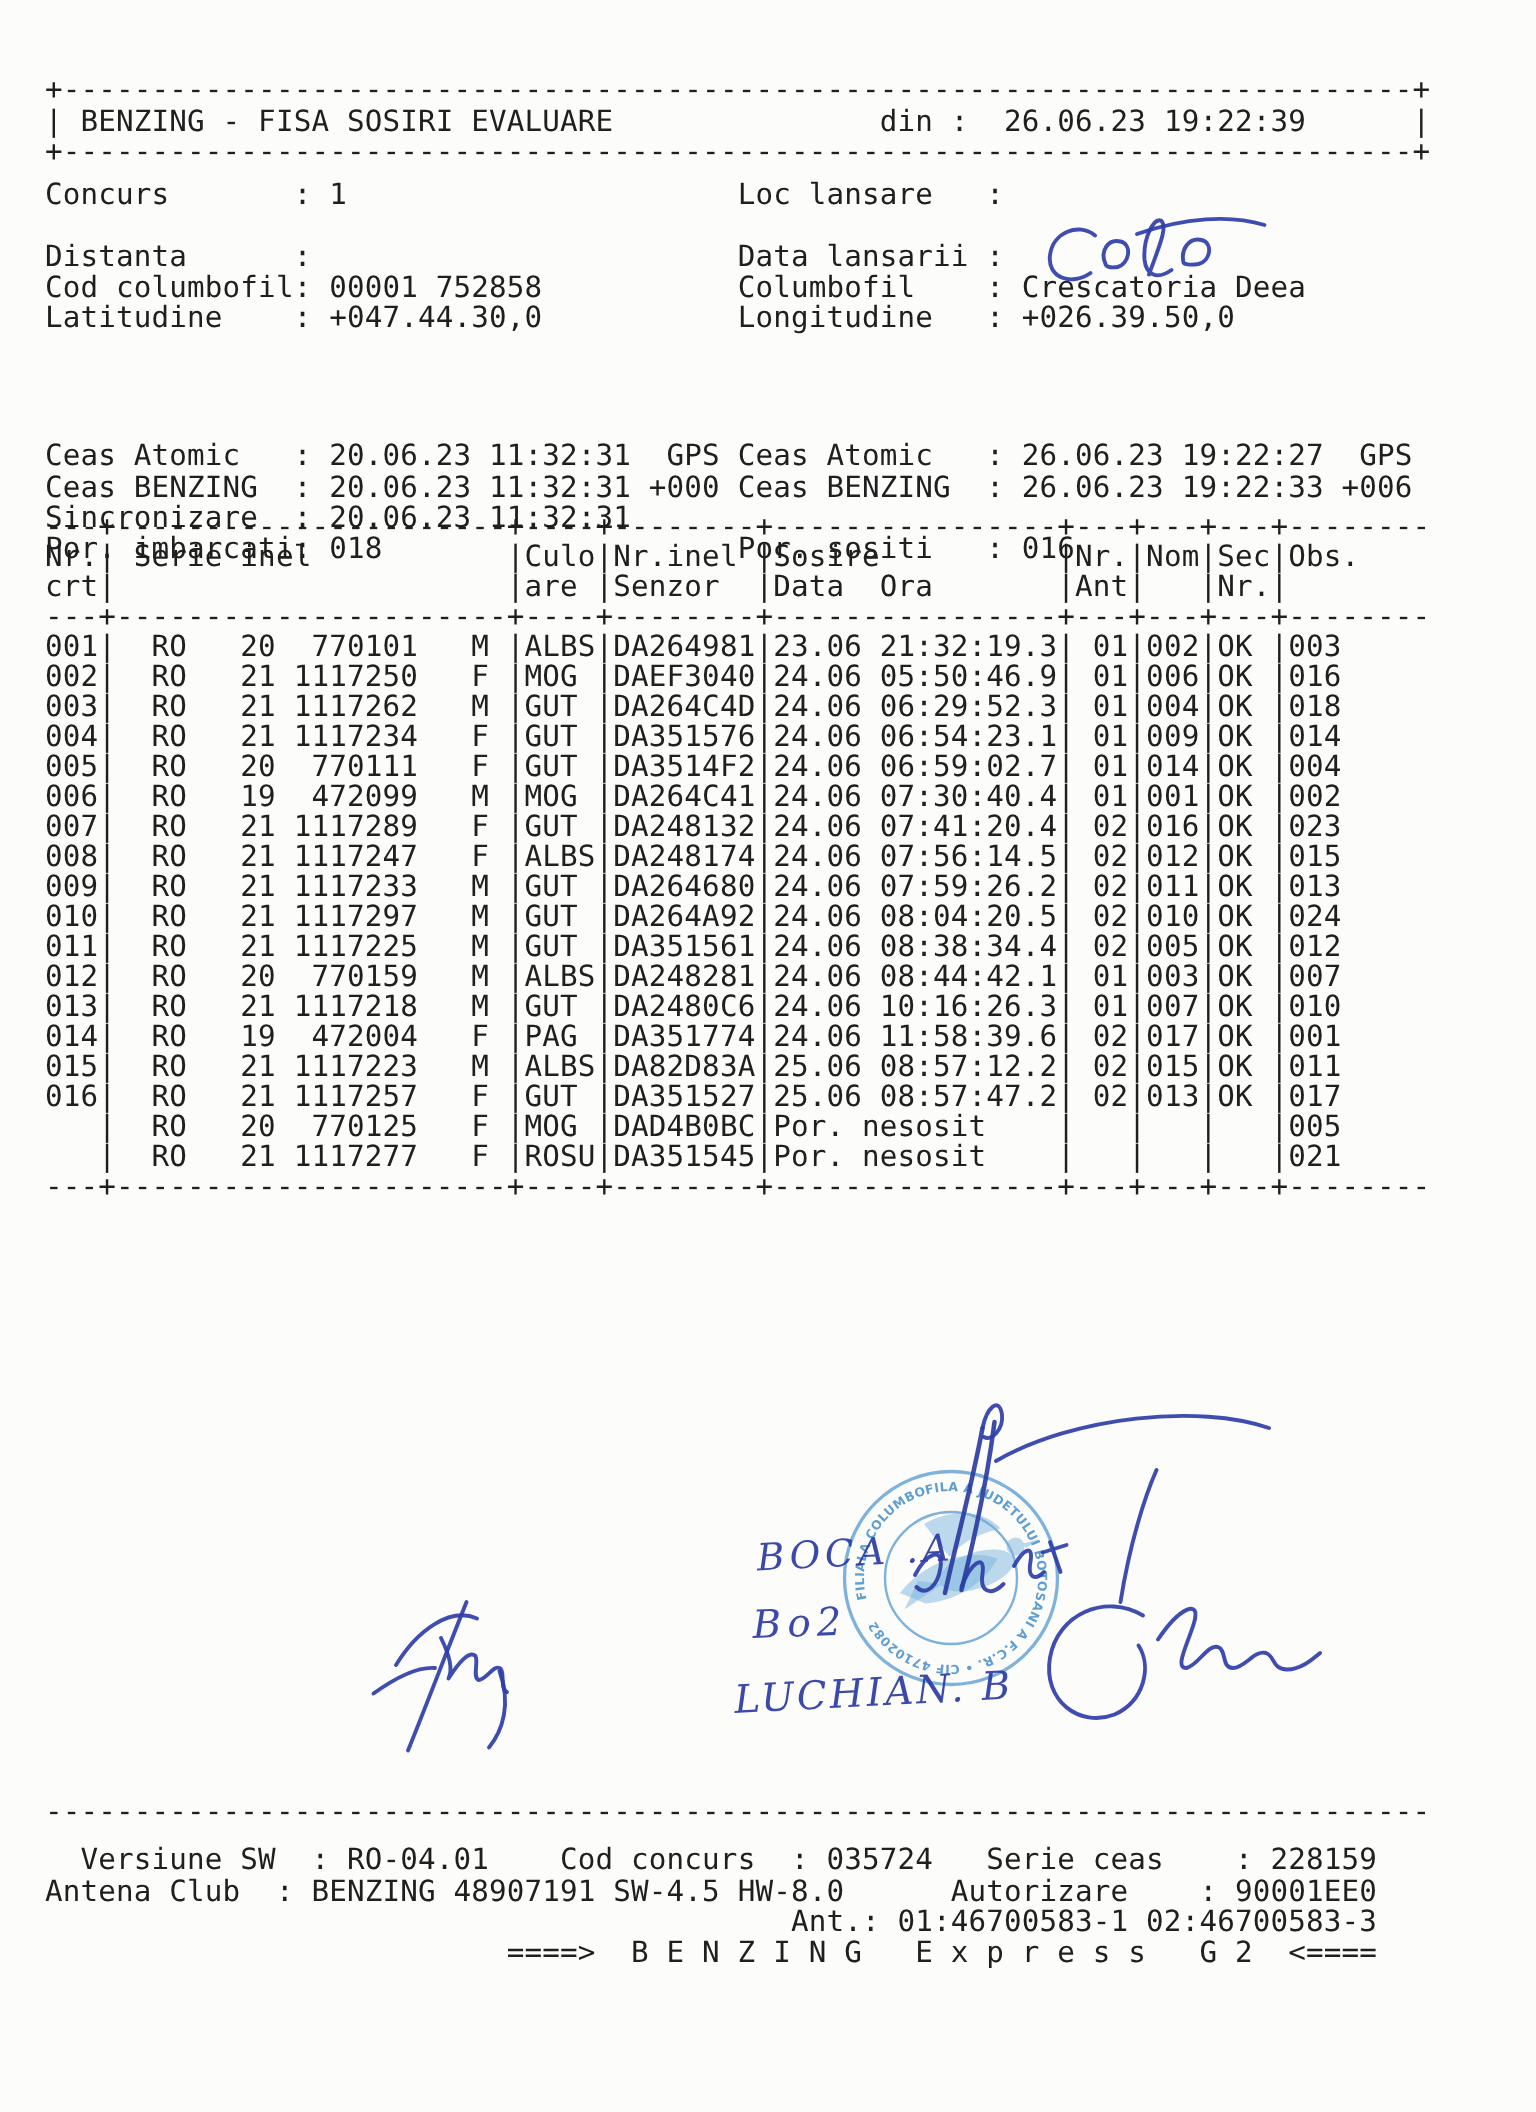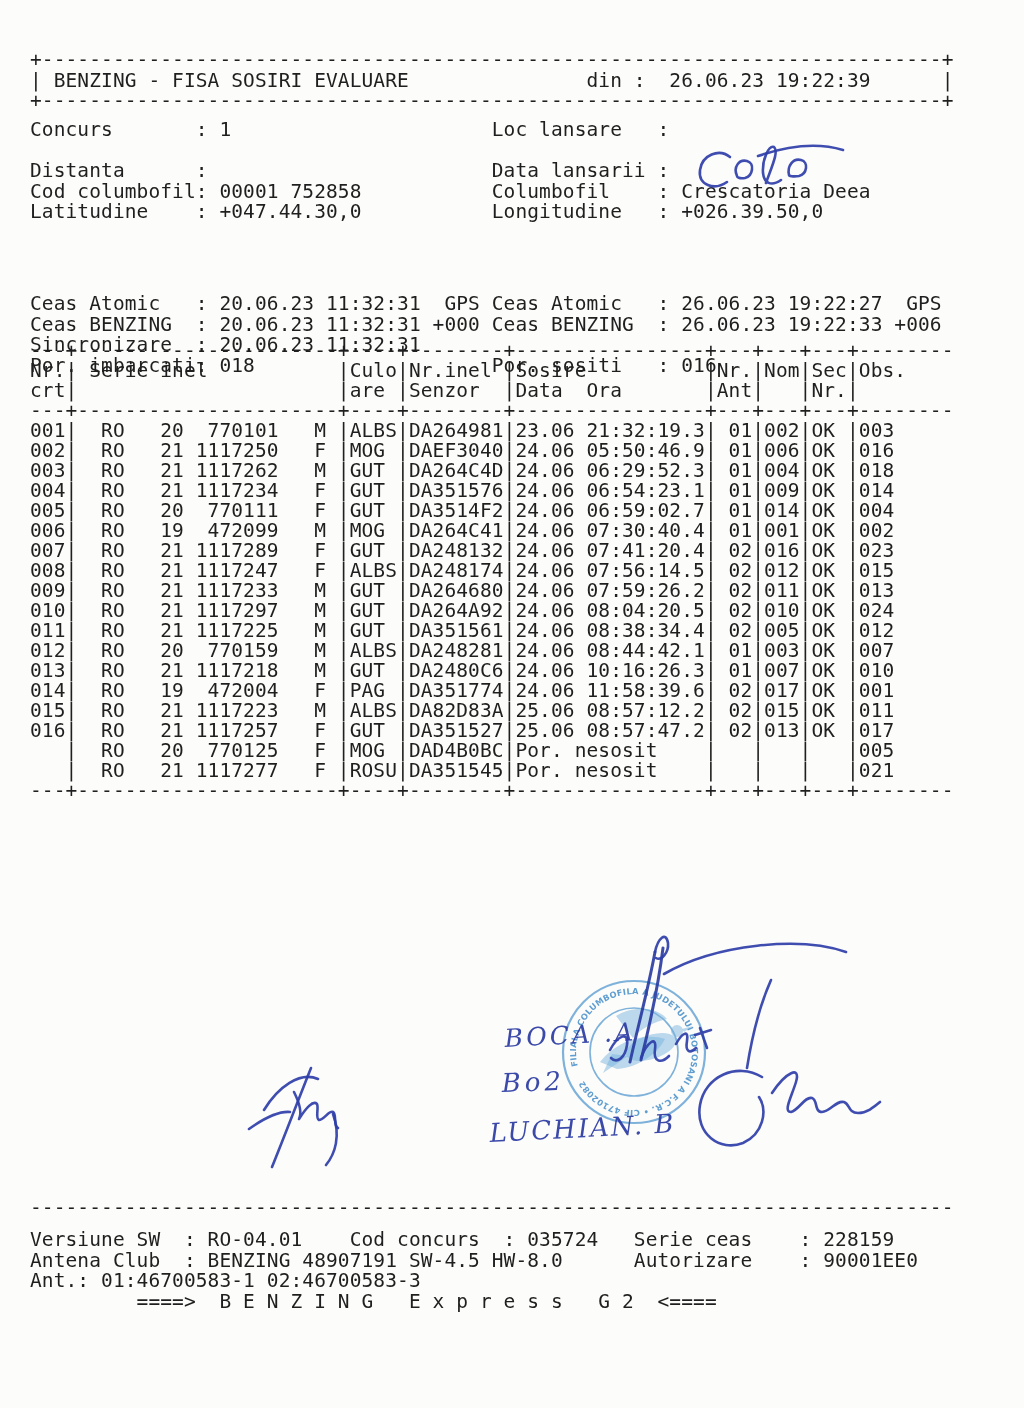--- a/index.html
+++ b/index.html
@@ -13,21 +13,21 @@
     font-size:19.5px;line-height:20.5px;letter-spacing:0.1px;
     color:#1f1f1f;font-weight:500;
   }
   pre.tbl{line-height:20px;}
   #titlebox{top:50px;}
   #infoblock{top:120px;}
   #ceasblock{top:258px;margin-top:36px;}
   #arrivals{top:341px;}
   #semnaturi{top:1140px;}
   #footsep{top:1198px;}
-  #footer{top:1230px;}
+  #footer{top:1230px;text-align:right;}
   svg.overlay{position:absolute;left:0;top:0;pointer-events:none;}
   .pen{stroke:#2e3ea8;stroke-width:2.6;fill:none;stroke-linecap:round;stroke-linejoin:round;opacity:.92;}
   .penthick{stroke:#2838a0;stroke-width:3;fill:none;stroke-linecap:round;opacity:.9;}
   .stampline{stroke:#5f9fd3;fill:none;opacity:.8;}
   .stamptext{fill:#4f94cc;font-family:"DejaVu Sans",sans-serif;font-weight:bold;font-size:8.3px;letter-spacing:.25px;opacity:.9;}
   .dove{fill:#7ab3de;opacity:.5;}
   .hand{fill:#2b3ba3;font-family:"DejaVu Serif",serif;font-style:italic;opacity:.92;}
 </style>
 </head>
 <body>

